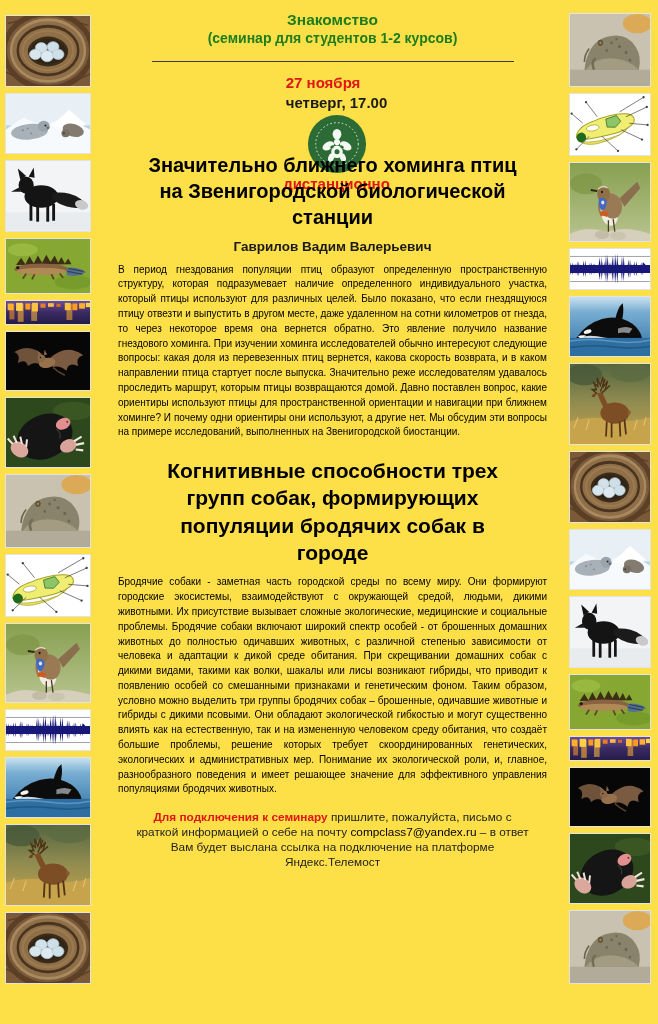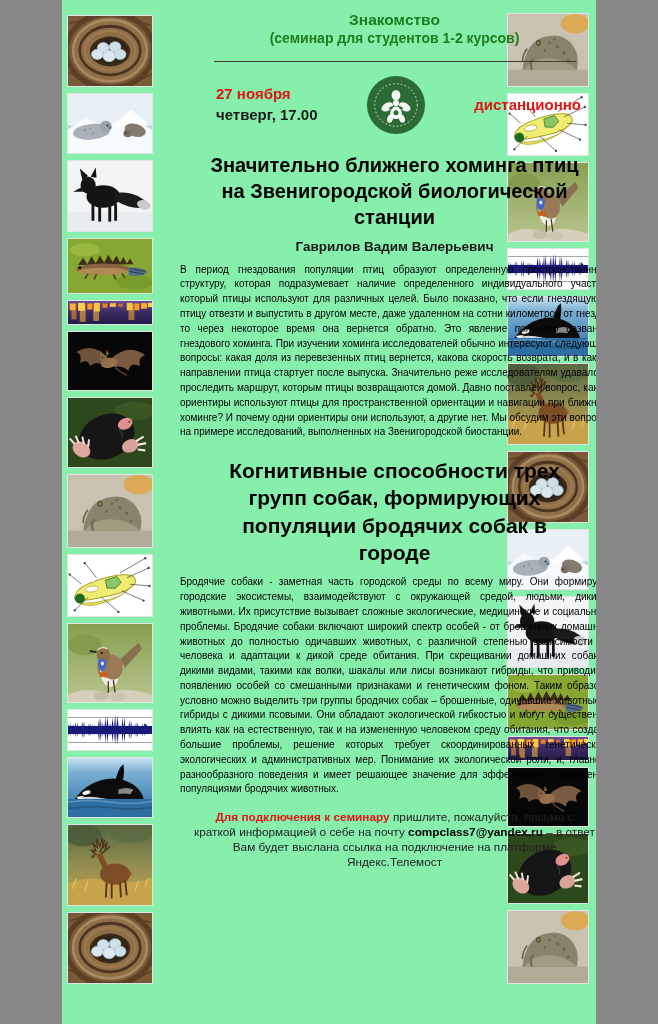--- a/index.html
+++ b/index.html
@@ -1,49 +1,49 @@
 <!DOCTYPE html>
 <html lang="ru" style="--green: #1d7d1d; --red: #e01515;"><head>
 <meta charset="utf-8">
 <style>
   html,body{margin:0;padding:0;background:#888;}
   .poster{
-    position:relative;width:534px;height:1024px;background:#86efac;
+    position:relative;width:658px;height:1024px;background:#fde047;
     margin:0 auto;overflow:hidden;
     font-family:"Liberation Sans","DejaVu Sans",sans-serif;
   }
   
   .strip{position:absolute;display:flex;flex-direction:column;gap:8px;}
   .strip-left{left:6px;top:16px;width:84px;}
   .strip-right{right:8px;top:14px;width:80px;}
   .tile{width:100%;line-height:0;box-shadow:0 0 0 1px #e3e3e3;}
   .tile svg{width:100%;height:100%;display:block;}
   
   .center{position:absolute;left:118px;top:10px;width:429px;text-align:center;}
   .hdr1{color:var(--green);font-weight:bold;font-size:15.5px;line-height:1.25;}
   .hdr2{color:var(--green);font-weight:bold;font-size:18.5px;line-height:1.25;}
   .hdr3{color:var(--green);font-weight:bold;font-size:14px;line-height:1.3;text-align:center;}
   .rule{border:none;border-top:1.4px solid #3c3c3c;width:362px;margin:13px auto 0 auto;}
   .info-row{margin-top:11px;display:flex;align-items:center;justify-content:space-between;
-            padding:0 28px 0 36px;height:64px;}
+            padding:0 28px 0 36px;height:64px;flex-direction:column;}
   .date-block{text-align:left;font-weight:bold;font-size:15px;line-height:1.35;}
   .date-red{color:var(--red);}
   .date-black{color:#1a1a1a;text-align:right;}
   .logo{width:62px;height:62px;flex:0 0 auto;}
   .mode{color:var(--red);font-weight:bold;font-size:15px;}
   .talk-title{font-weight:bold;color:#000;font-size:20px;line-height:1.3;
               max-width:372px;margin:15px auto 0 auto;}
   .talk-title.second{font-size:21px;margin-top:17px;}
   .speaker{font-weight:bold;font-size:13.5px;color:#1a1a1a;margin-top:9px;}
   .abstract{font-size:10px;line-height:14.8px;color:#000;text-align:justify;
             margin-top:9px;}
   .footer{margin-top:13px;font-size:11.8px;line-height:1.27;color:#222;
           max-width:402px;margin-left:auto;margin-right:auto;}
   .footer .lead{color:var(--red);font-weight:bold;}
-  .footer .email{font-weight:bold;color:#000;}
+  .footer .email{font-weight:normal;color:#000;}
 </style>
 </head>
 <body>
 
 <svg width="0" height="0" style="position:absolute">
   <defs>
     <linearGradient id="g-sea" x1="0" y1="0" x2="0" y2="1">
       <stop offset="0" stop-color="#c9e2f0"></stop>
         <stop offset="0.25" stop-color="#79aed2"></stop>
         <stop offset="1" stop-color="#2e6fa3"></stop>

